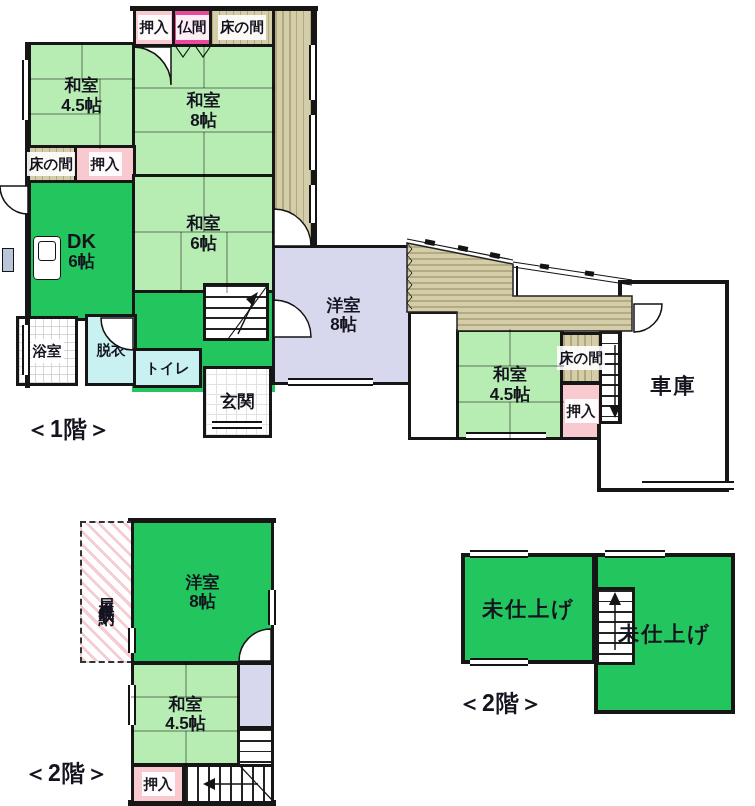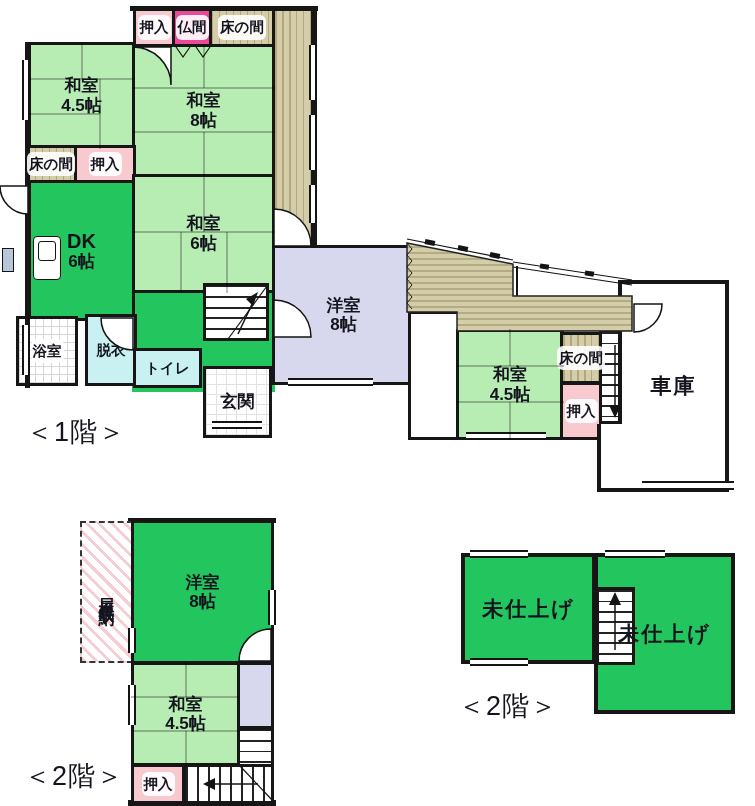--- a/index.html
+++ b/index.html
@@ -19,22 +19,22 @@
   .bath{background:repeating-linear-gradient(0deg,#d6d6d6 0 1px,transparent 1px 8px),
                  repeating-linear-gradient(90deg,#d6d6d6 0 1px,#fff 1px 8px)}
   .entry{background:repeating-linear-gradient(0deg,#e2e2e2 0 1px,transparent 1px 10px),
                   repeating-linear-gradient(90deg,#e2e2e2 0 1px,#fff 1px 10px)}
   .hatch{background:repeating-linear-gradient(45deg,#f6cdd2 0 3px,#fff 3px 9px);border:2px dashed #333}
   .treadsH{background:repeating-linear-gradient(to bottom,#222 0 1.5px,#fff 1.5px 10.5px)}
   .treadsV{background:repeating-linear-gradient(to right,#222 0 1.5px,#fff 1.5px 11px)}
   .lbl{font-size:17px;line-height:1.12;white-space:nowrap;font-weight:700;z-index:3}
   .sm{font-size:14.5px}
   .big{font-size:21px;letter-spacing:2px}
-  .pill{background:rgba(255,255,255,.9);padding:4px 2px;border-radius:6px}
-  .cap{position:absolute;font-size:27px;font-weight:400;letter-spacing:1px}
+  .pill{background:rgba(255,255,255,.9);padding:4px 2px;border-radius:0}
+  .cap{position:absolute;font-size:23px;font-weight:700;letter-spacing:1px}
   .wall{position:absolute;background:#161616}
   .win{position:absolute;background:#fff;box-sizing:border-box;z-index:4}
   .winh{border-top:2px solid #141414;border-bottom:2px solid #141414}
   .winv{border-left:2px solid #141414;border-right:2px solid #141414}
   .vtext{writing-mode:vertical-rl;text-orientation:upright;letter-spacing:3px}
   .overlay{position:absolute;left:0;top:0;z-index:5;pointer-events:none}
   .fix{position:absolute;box-sizing:border-box;z-index:2}
 </style>
 </head>
 <body>

